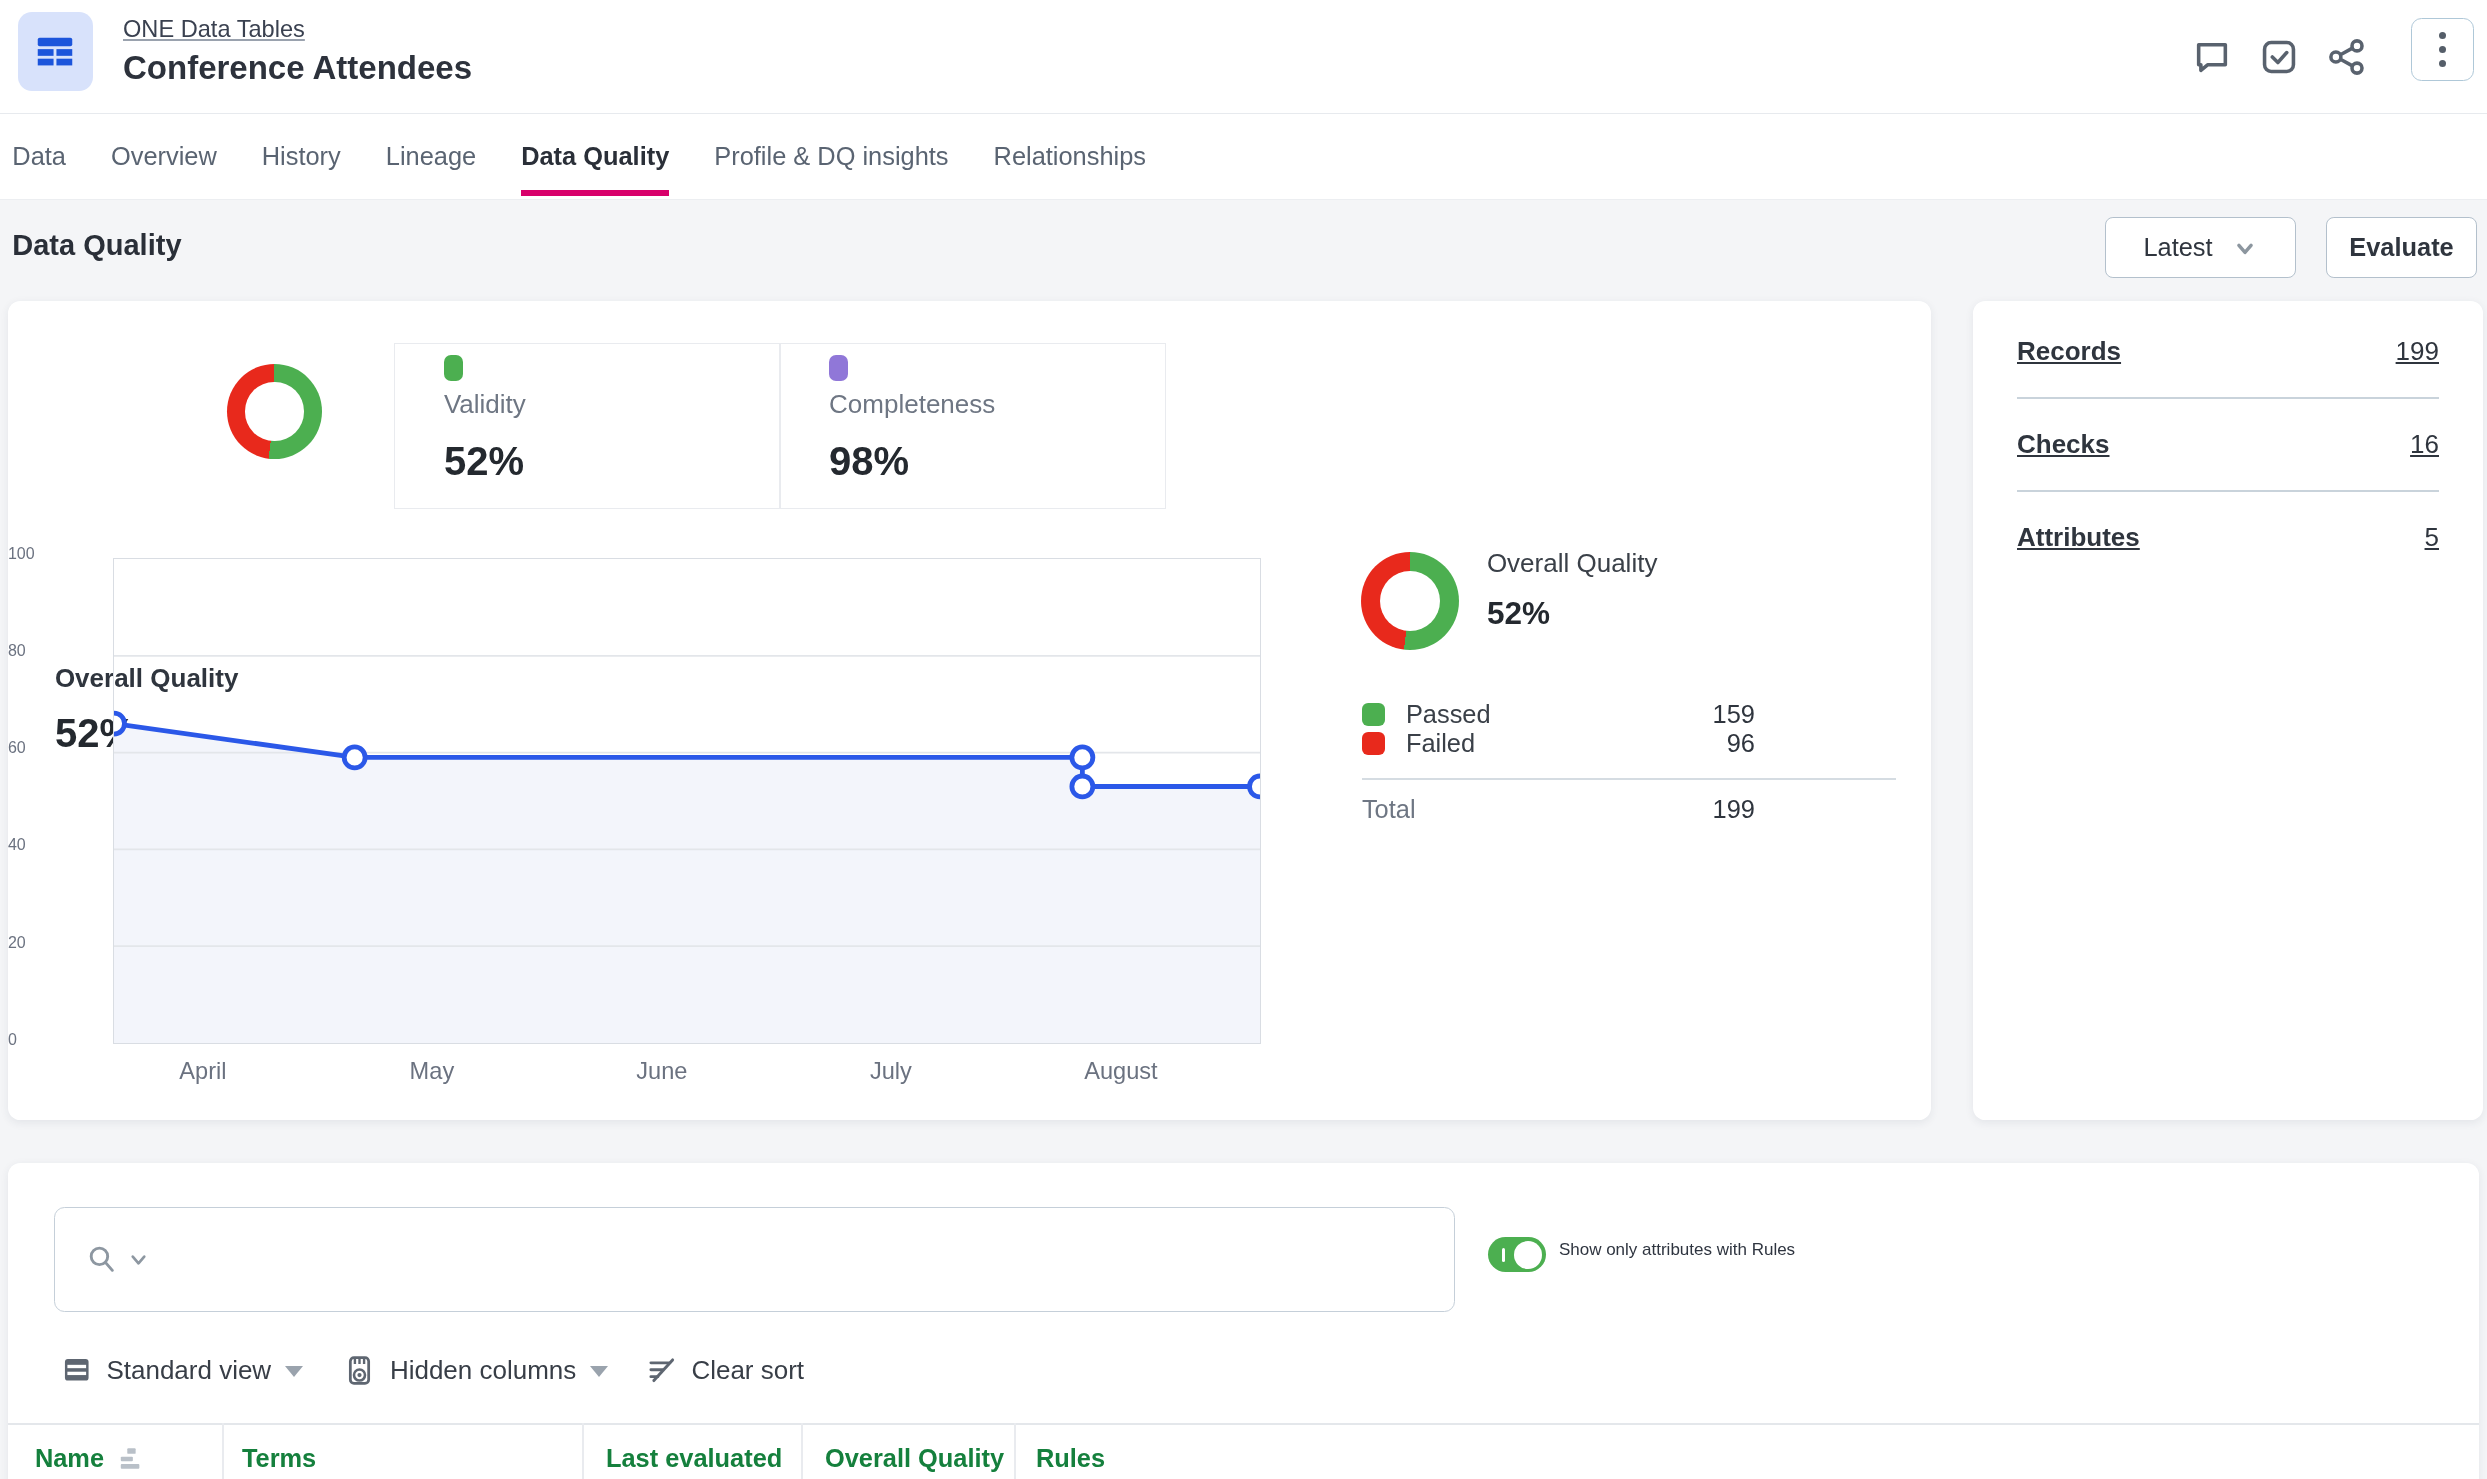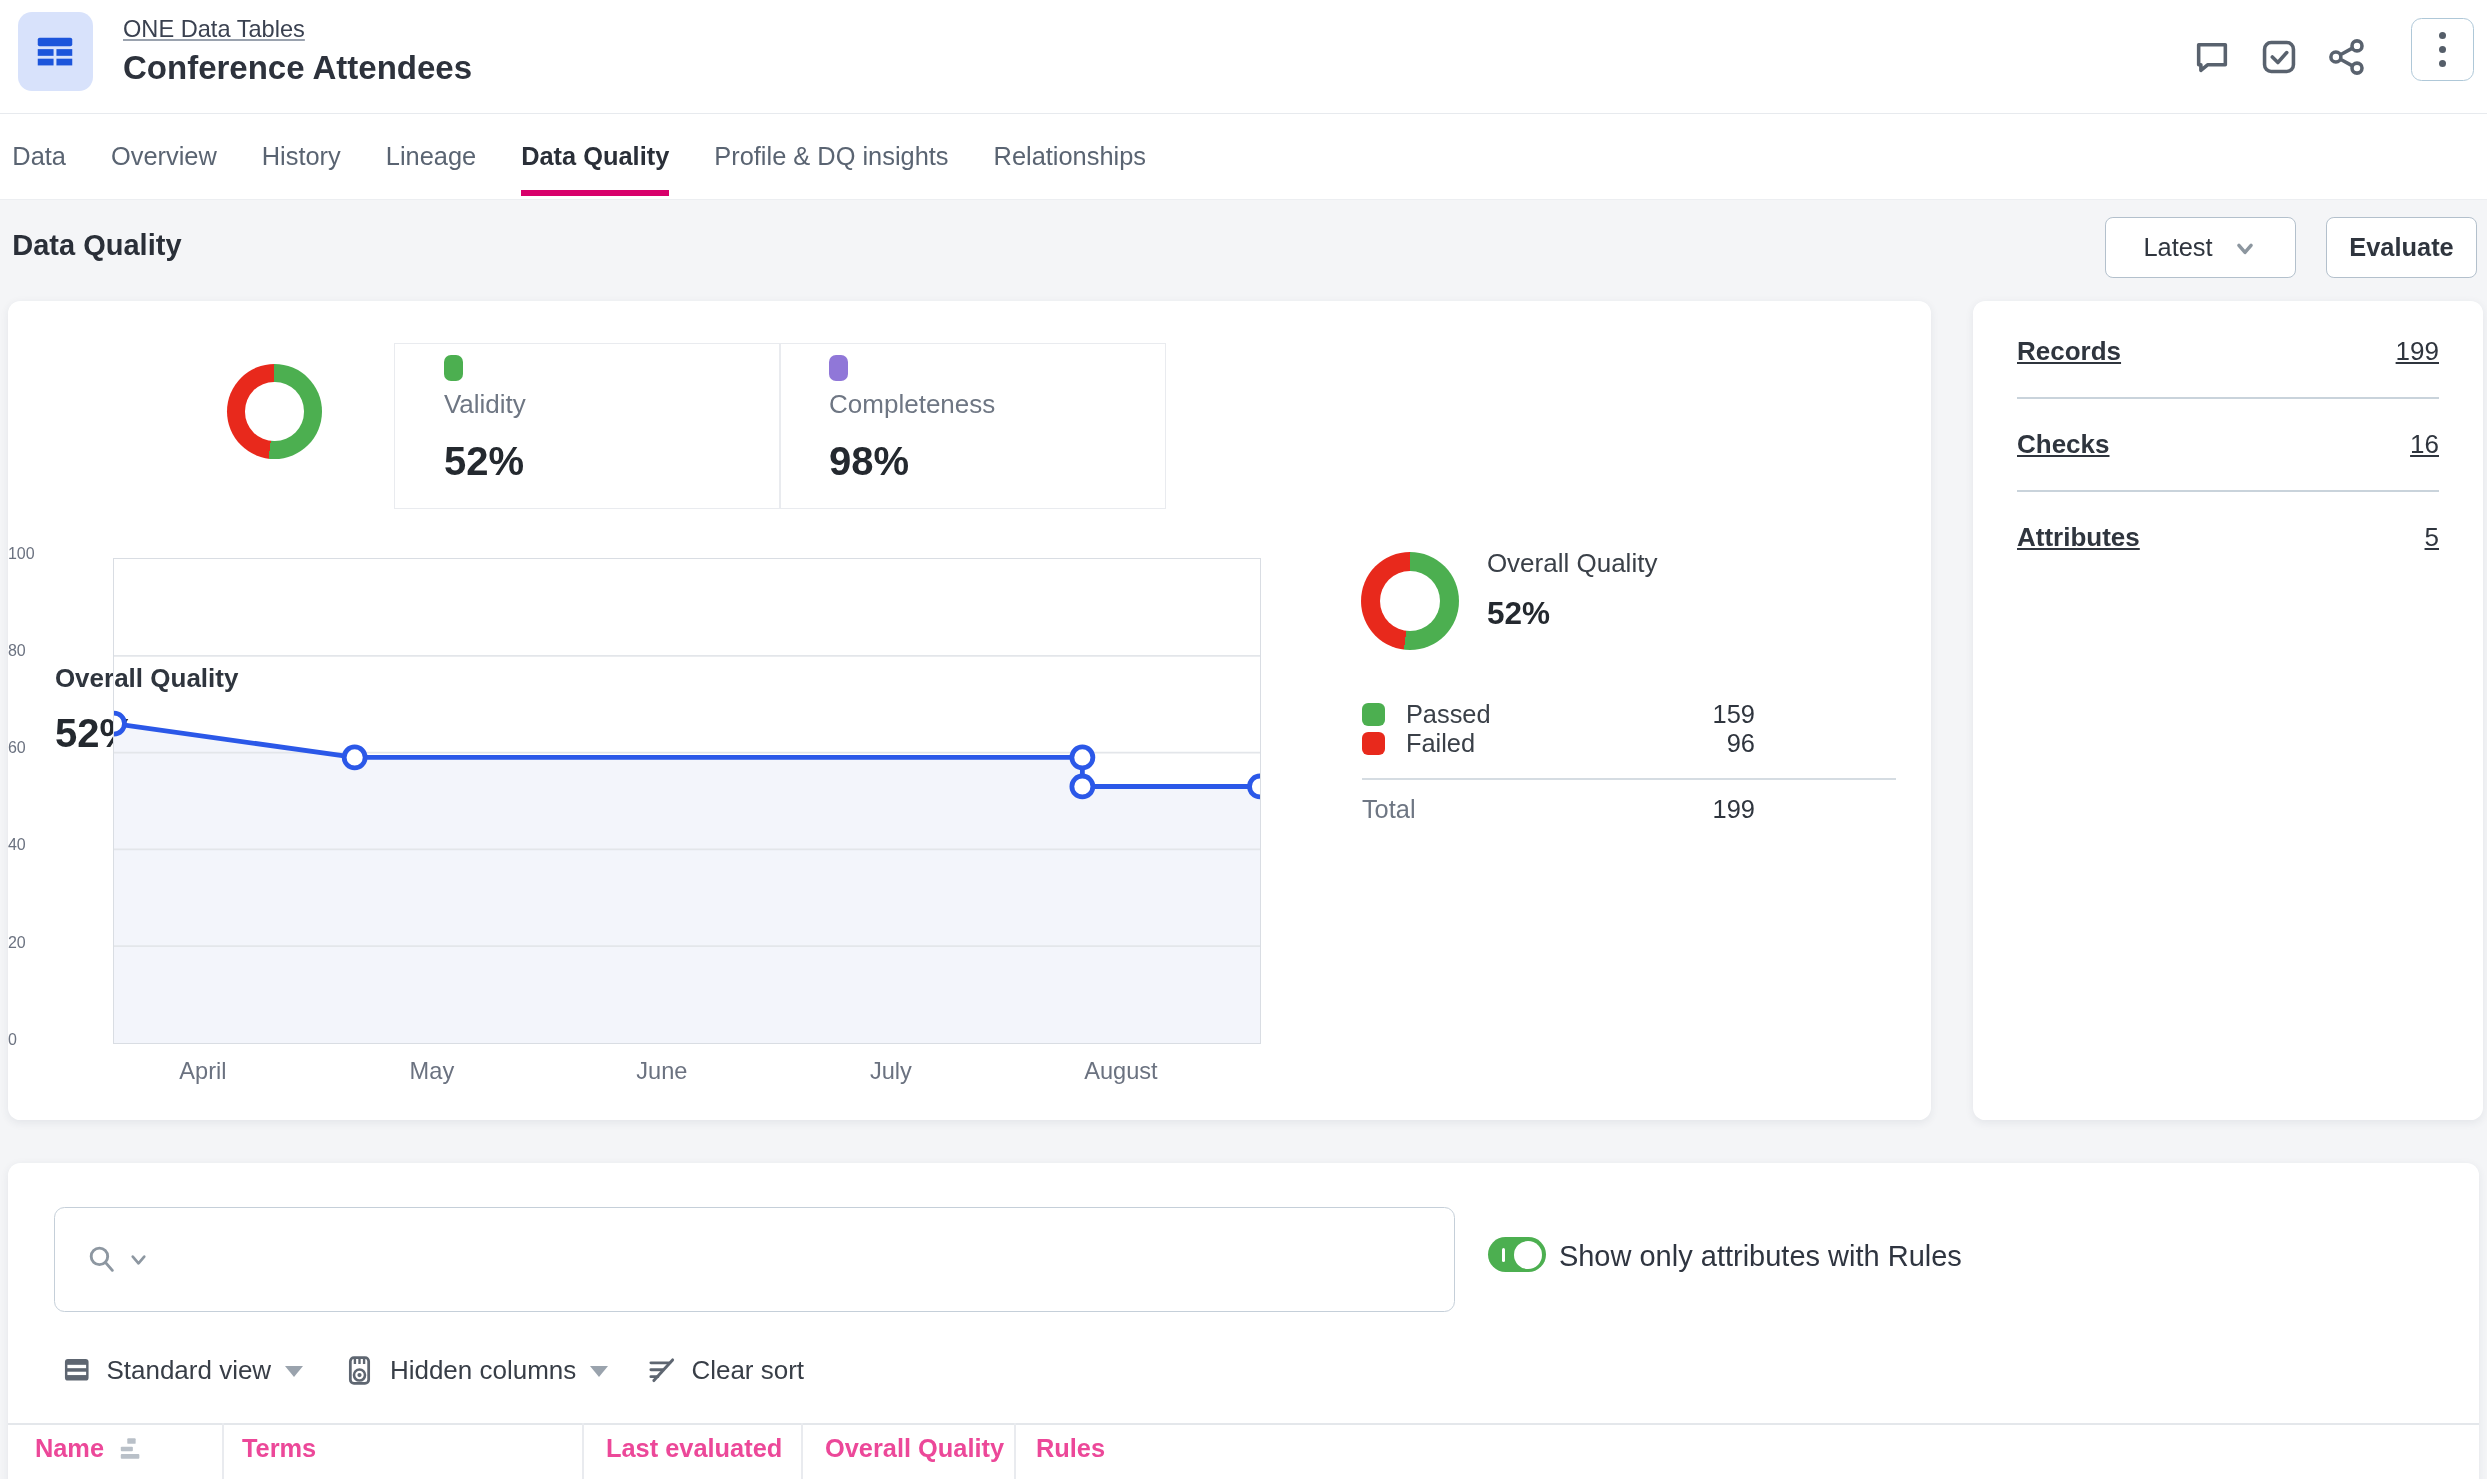--- a/index.html
+++ b/index.html
@@ -85,28 +85,28 @@
   .side-row .val { margin-left:auto; font-weight:400; color:#2F353E; }
   .side-div { position:absolute; left:44px; width:422px; height:1.8px; background:#C9D3DB; }
 
   
   .search-box { position:absolute; left:46px; top:44px; width:1401px; height:105px; background:#fff;
                 border:1.8px solid #C5CFD9; border-radius:10.5px; display:flex; align-items:center; padding-left:30px; }
   .search-input { border:none; outline:none; flex:1; height:100%; font-size:26px; color:#2F353E; background:transparent; margin-left:17.5px; }
   .toggle { position:absolute; left:1480px; top:74px; width:58px; height:35px; border-radius:17.5px; cursor:pointer; }
   .toggle .knob { position:absolute; right:3.5px; top:3.5px; width:28px; height:28px; background:#fff; border-radius:50%; }
   .toggle .bar { position:absolute; left:14px; top:10.5px; width:3.5px; height:14px; background:#fff; border-radius:1.8px; }
-  .toggle-label { position:absolute; left:1551px; top:77px; font-size:29px; color:#2F3540; }
+  .toggle-label { position:absolute; left:1551px; top:77px; font-size:17px; color:#2F3540; }
   .view-ctrl { position:absolute; top:186px; height:42px; display:flex; align-items:center; gap:14px;
                font-size:26px; font-weight:500; color:#383E47; cursor:pointer; }
   .caret { width:0; height:0; border-left:9.6px solid transparent; border-right:9.6px solid transparent;
            border-top:11.4px solid #9AA3AD; margin-top:3.5px; }
   .thead-border { position:absolute; left:0; top:260px; width:100%; height:1.8px; background:#E4E7EB; }
   .col-sep { position:absolute; top:260px; bottom:0; width:1.8px; background:#E9EBEF; }
-  .th { position:absolute; top:271px; font-size:25.4px; font-weight:700; color:#ec4899; display:flex; align-items:center; gap:14px; cursor:pointer; }
+  .th { position:absolute; top:281px; font-size:25.4px; font-weight:700; color:#15803d; display:flex; align-items:center; gap:14px; cursor:pointer; }
 
   .ic { stroke:#59626E; fill:none; stroke-width:3.2; stroke-linecap:round; stroke-linejoin:round; }
 </style>
 </head>
 <body>
 
 <div class="topbar">
   <div class="app-tile">
     <svg width="46" height="46" viewBox="0 0 48 48">
       <g fill="#1C55DB">

